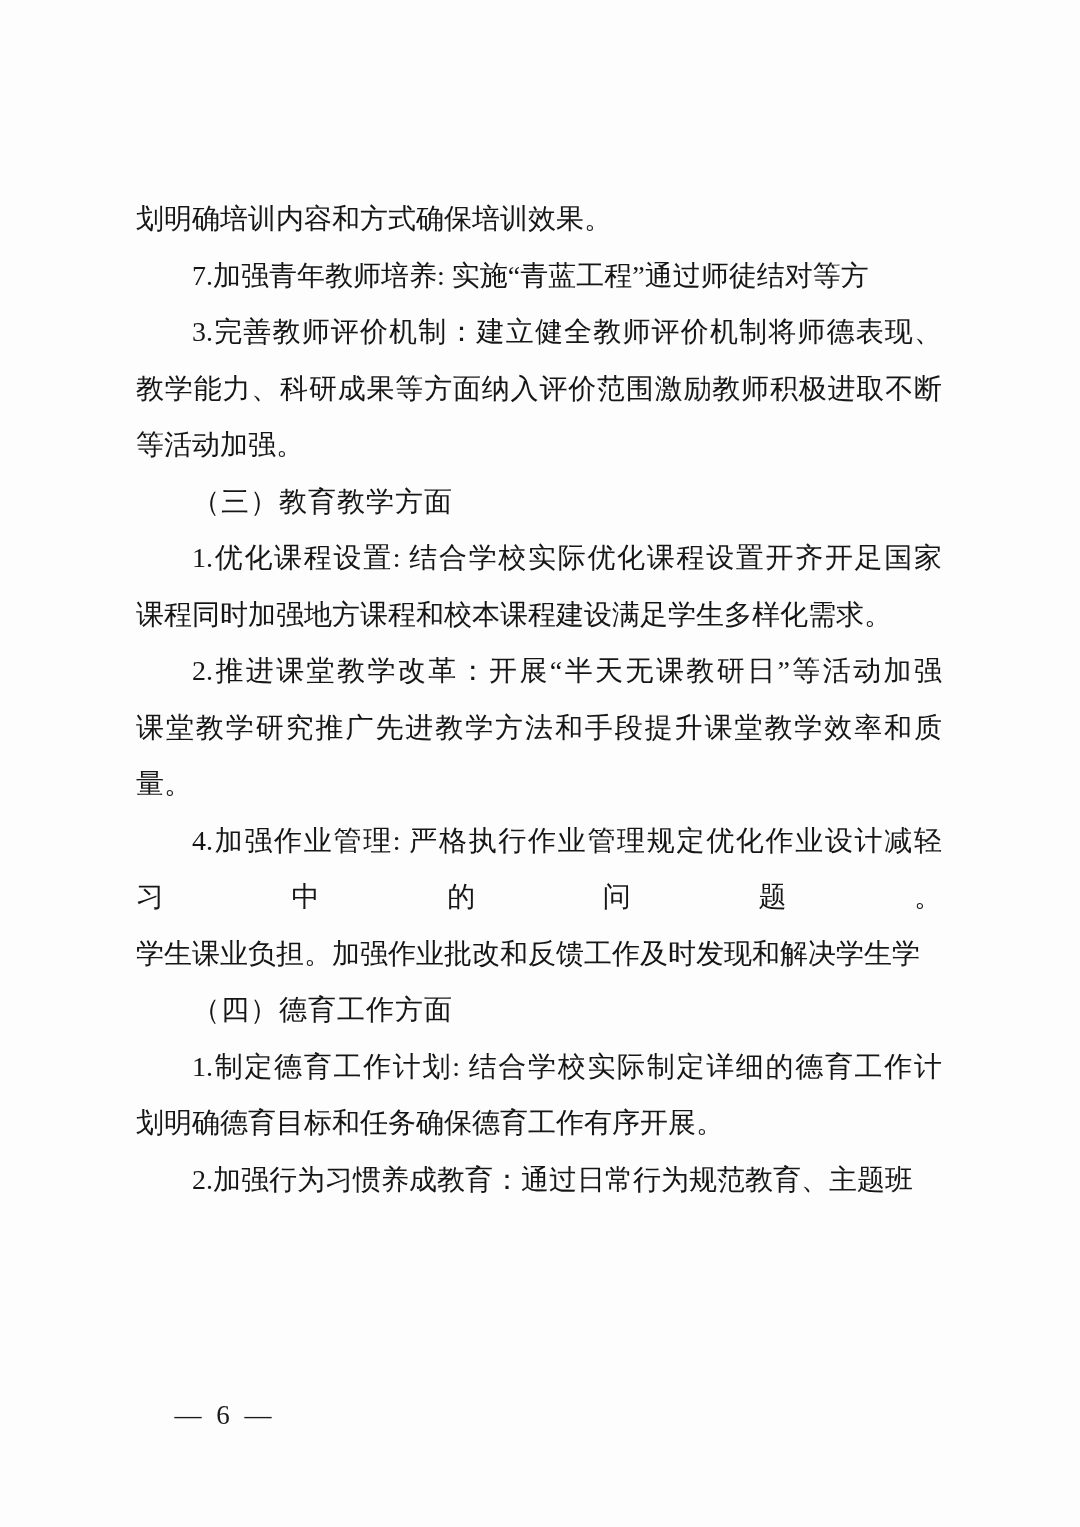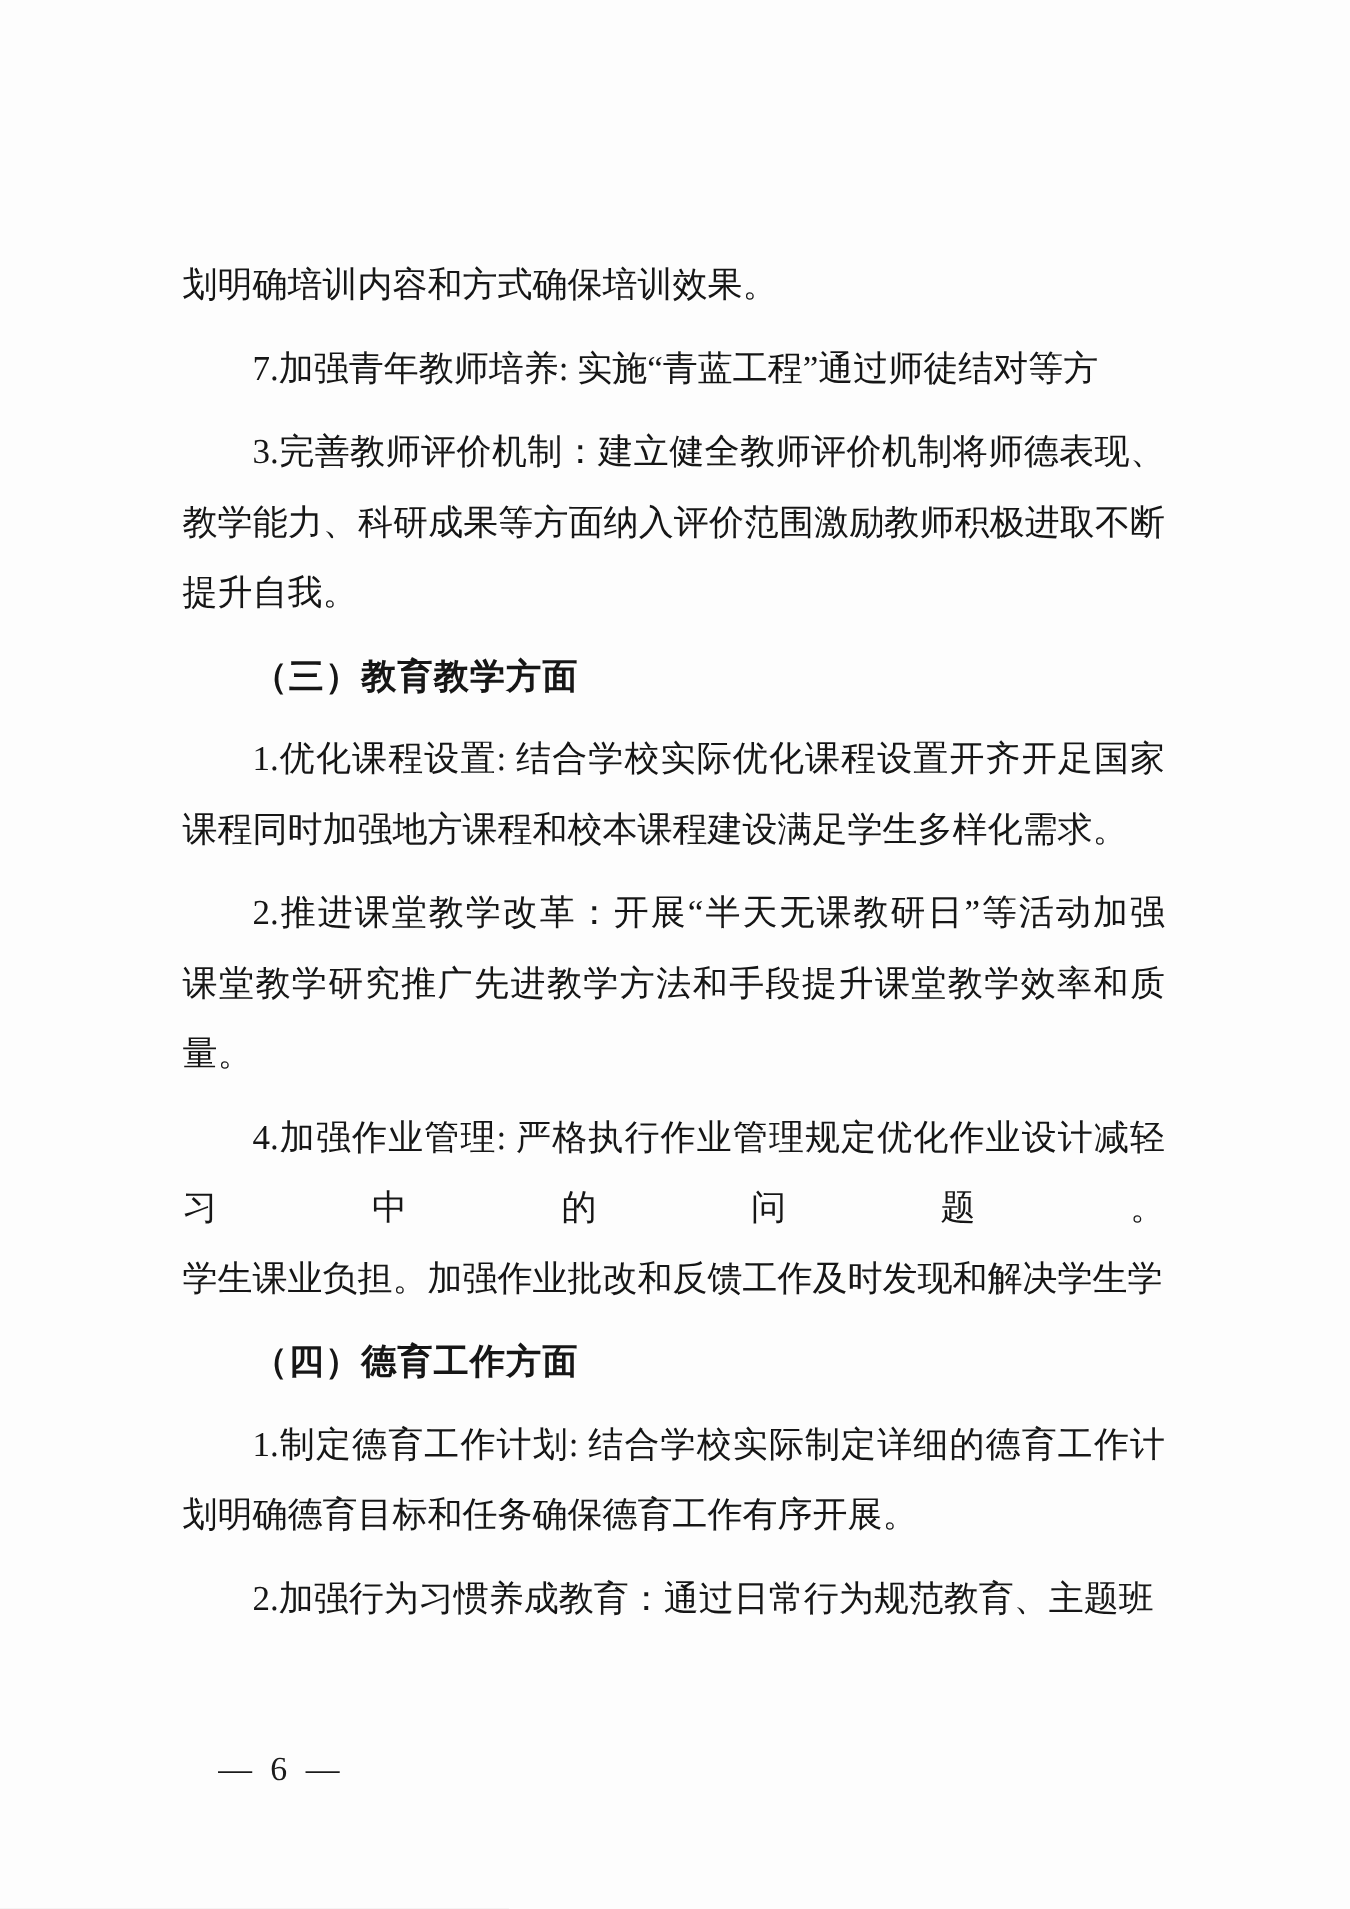--- a/index.html
+++ b/index.html
@@ -18,35 +18,35 @@
     overflow: hidden;
   }
   .doc-body {
     position: absolute;
     left: 136px;
     top: 191px;
     width: 806px;
     font-size: 28px;
     line-height: 56.5px;
   }
-  .block { margin: 10px; }
+  .block { margin: 0; }
   
   .block .line {
     text-align: justify;
     text-align-last: justify;
     white-space: normal;
   }
   .block .line:last-child {
     text-align-last: left;
   }
   .block.indent .line:first-child {
     text-indent: 2em;
   }
   .block.heading {
-    font-weight: 700;
+    font-weight: 400;
     letter-spacing: 1px;
   }
   .footer {
     position: absolute;
     top: 1400px;
     left: 145px;
     width: 160px;
     text-align: center;
     font-size: 27px;
     letter-spacing: 4px;
@@ -60,21 +60,21 @@
   <div class="doc-body">
     <div class="block para">
         <div class="line">划明确培训内容和方式确保培训效果。</div>
       </div>
     <div class="block para indent">
         <div class="line">7.加强青年教师培养: 实施“青蓝工程”通过师徒结对等方</div>
       </div>
     <div class="block para indent">
         <div class="line">3.完善教师评价机制：建立健全教师评价机制将师德表现、</div>
         <div class="line">教学能力、科研成果等方面纳入评价范围激励教师积极进取不断</div>
-        <div class="line">提升自我。</div>
+        <div class="line">等活动加强。</div>
       </div>
     <div class="block heading indent">
         <div class="line">（三）教育教学方面</div>
       </div>
     <div class="block para indent">
         <div class="line">1.优化课程设置: 结合学校实际优化课程设置开齐开足国家</div>
         <div class="line">课程同时加强地方课程和校本课程建设满足学生多样化需求。</div>
       </div>
     <div class="block para indent">
         <div class="line">2.推进课堂教学改革：开展“半天无课教研日”等活动加强</div>

